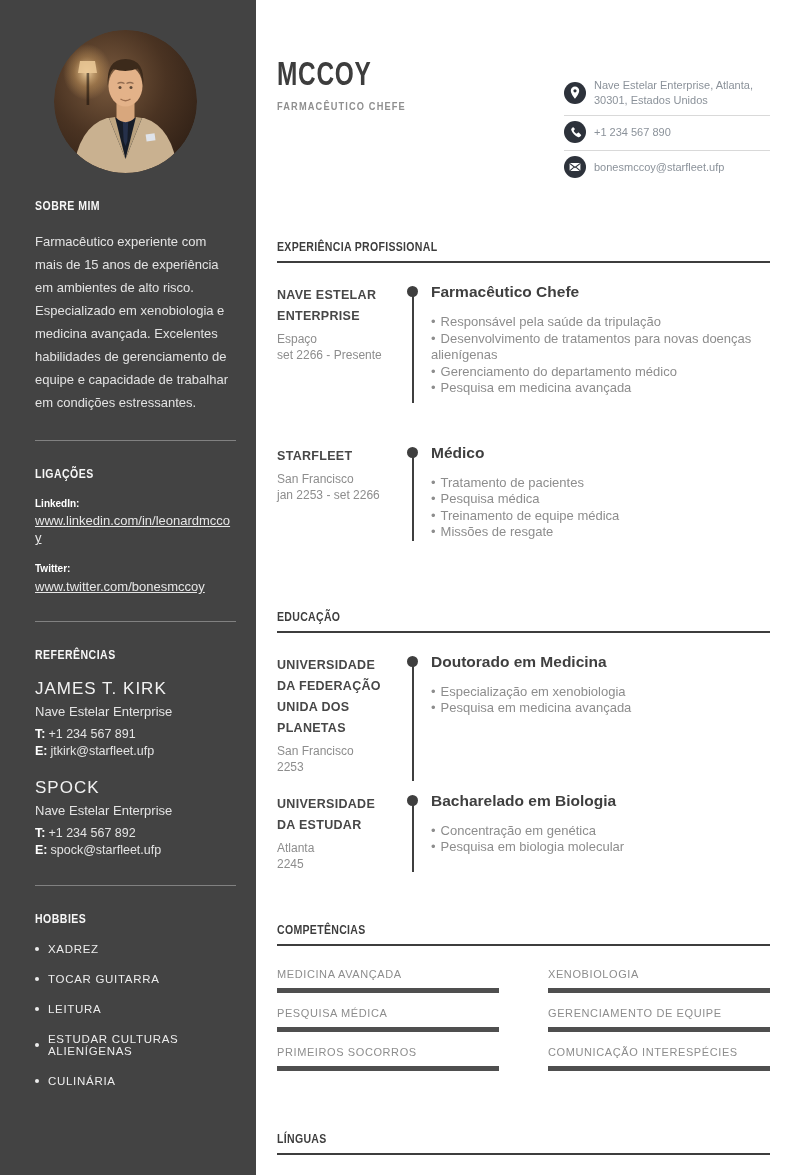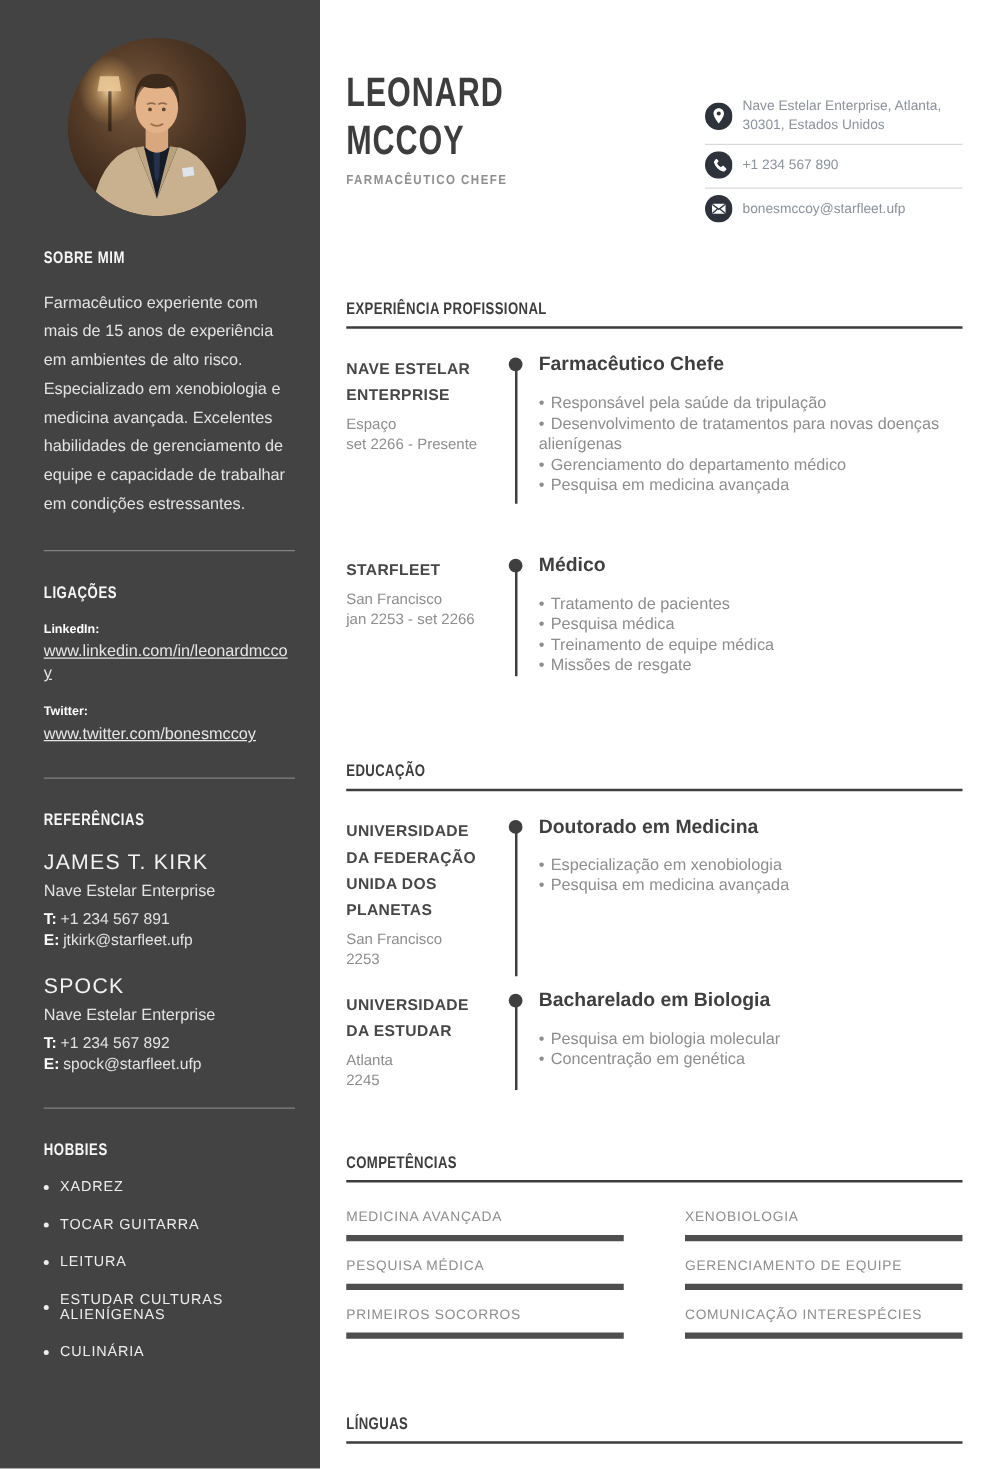--- a/index.html
+++ b/index.html
@@ -203,21 +203,20 @@
           </li>
         </ul>
     </section>
   </aside>
 
   <main class="main">
 
     <header class="head">
       <div>
         <h1>
-          <div class="name-line"><span class="cond-n">LEONARD</span></div>
           <div class="name-line"><span class="cond-n">MCCOY</span></div>
         </h1>
         <div class="subtitle"><span class="cond-s">FARMACÊUTICO CHEFE</span></div>
       </div>
 
       <div class="contact">
         <div class="c-row">
           <svg class="c-icon" viewBox="0 0 22 22">
             <circle cx="11" cy="11" r="11" fill="#2d323b"></circle>
             <path d="M11 4.6c-2.35 0-4.2 1.85-4.2 4.2 0 3.1 4.2 8 4.2 8s4.2-4.9 4.2-8c0-2.35-1.85-4.2-4.2-4.2z" fill="#ffffff"></path>
@@ -333,23 +332,23 @@
               <div class="e-muted">2245</div>
             </div>
             <div class="e-mid">
               <span class="e-dot"></span>
               <span class="e-line"></span>
             </div>
             <div>
               <h3 class="e-role">Bacharelado em Biologia</h3>
               <ul class="e-bullets">
 
+                  <li><span class="b-dot">•</span><span>Concentração em genética</span></li>
+
                   <li><span class="b-dot">•</span><span>Pesquisa em biologia molecular</span></li>
-
-                  <li><span class="b-dot">•</span><span>Concentração em genética</span></li>
                 </ul>
             </div>
           </div>
         </div>
     </section>
 
     <section class="section sec-skills">
       <div class="sec-heading"><span class="cond">COMPETÊNCIAS</span></div>
       <div class="sec-rule"></div>
       <div class="skill-grid">

